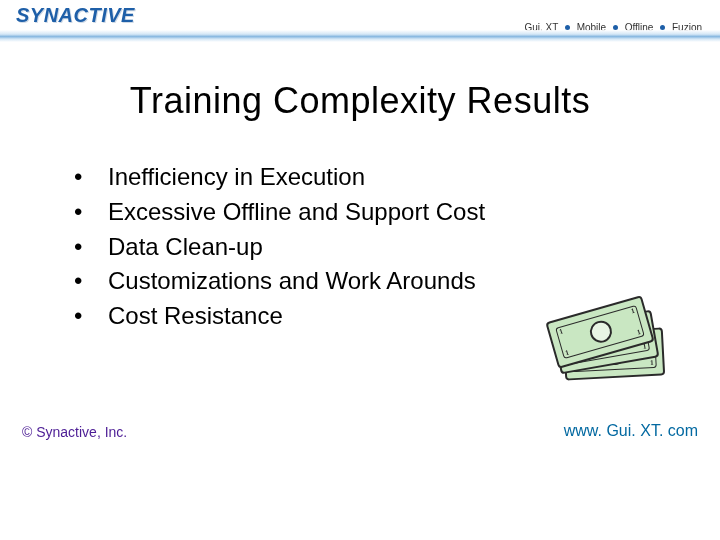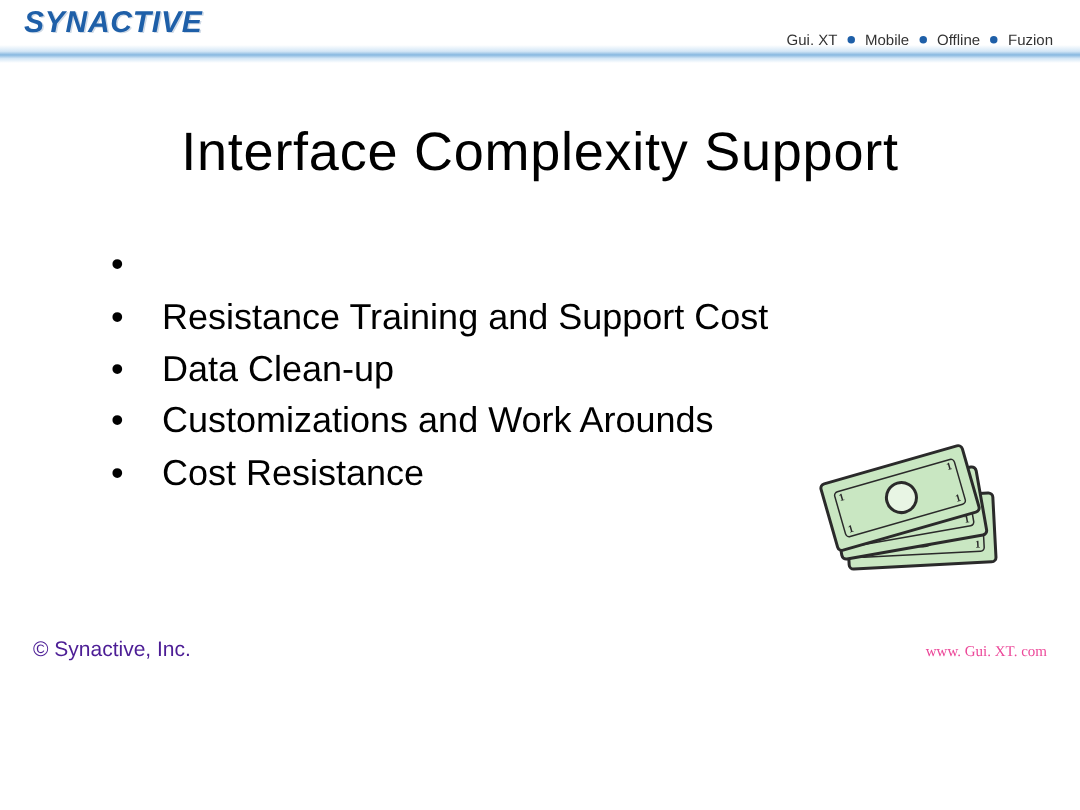--- a/index.html
+++ b/index.html
@@ -30,50 +30,51 @@
   .bill2 { top: 14px; left: 6px; transform: rotate(-10deg); }
   .bill3 { top: 4px; left: 0px; transform: rotate(-16deg); }
   .bill .corner { position: absolute; font-size: 7px; font-weight: bold; color: #2a2a2a; font-family: Georgia, serif; }
   .c-tl { top: 7px; left: 9px; }
   .c-tr { top: 7px; right: 9px; }
   .c-bl { bottom: 7px; left: 9px; }
   .c-br { bottom: 7px; right: 9px; }
 
   
   .footer-left { position: absolute; left: 22px; bottom: 16px; font-size: 14px; color: #4c1d95; }
-  .footer-right { position: absolute; right: 22px; bottom: 16px; font-size: 10px; color: #ec4899; font-family: Liberation Serif, serif; }
+  .footer-right { position: absolute; right: 22px; bottom: 16px; font-size: 16px; color: #0369a1; }
 </style>
 </head>
 <body>
 
 <div class="slide">
 
   <div class="header">
     <div class="logo">SYNACTIVE</div>
     <div class="products">
       <span>Gui. XT</span>
       <span class="dot"></span>
       <span>Mobile</span>
       <span class="dot"></span>
       <span>Offline</span>
       <span class="dot"></span>
       <span>Fuzion</span>
     </div>
     <div class="header-bar"></div>
   </div>
 
-  <h1 class="title">Interface Complexity Support</h1>
+  <h1 class="title">Training Complexity Results</h1>
 
   <ul class="bullets">
     <li>
         <span class="marker">•</span>
+        <span>Inefficiency in Execution</span>
       </li>
     <li>
         <span class="marker">•</span>
-        <span>Resistance Training and Support Cost</span>
+        <span>Excessive Offline and Support Cost</span>
       </li>
     <li>
         <span class="marker">•</span>
         <span>Data Clean-up</span>
       </li>
     <li>
         <span class="marker">•</span>
         <span>Customizations and Work Arounds</span>
       </li>
     <li>

